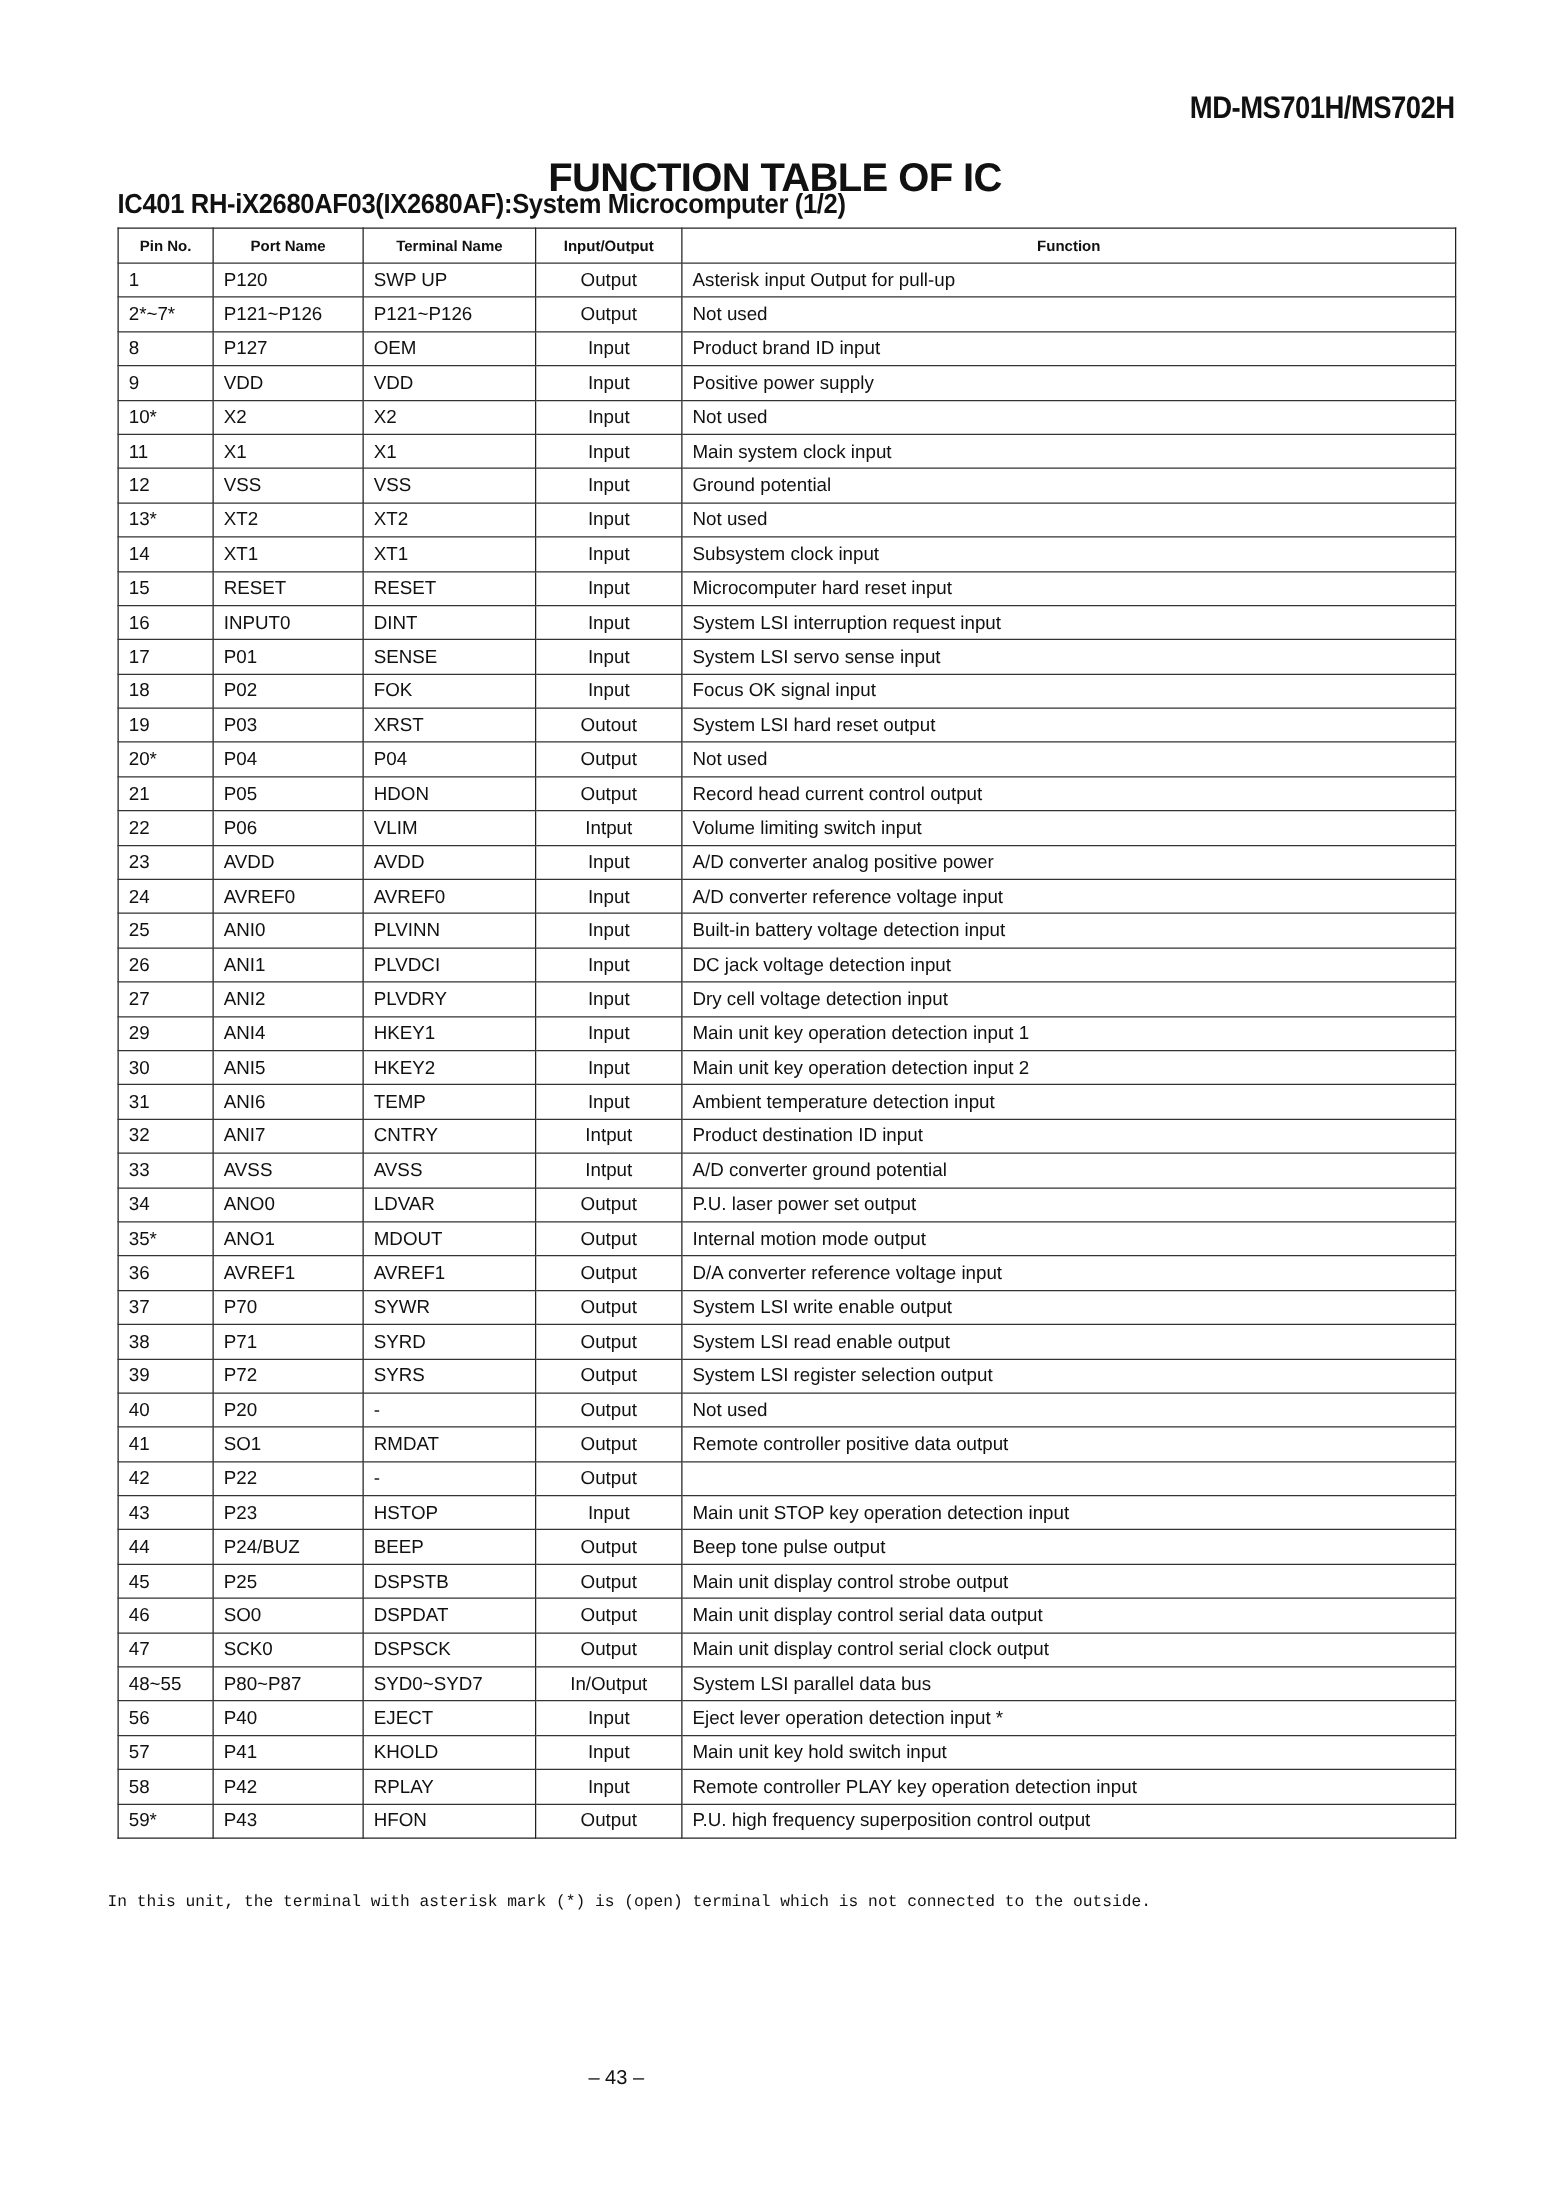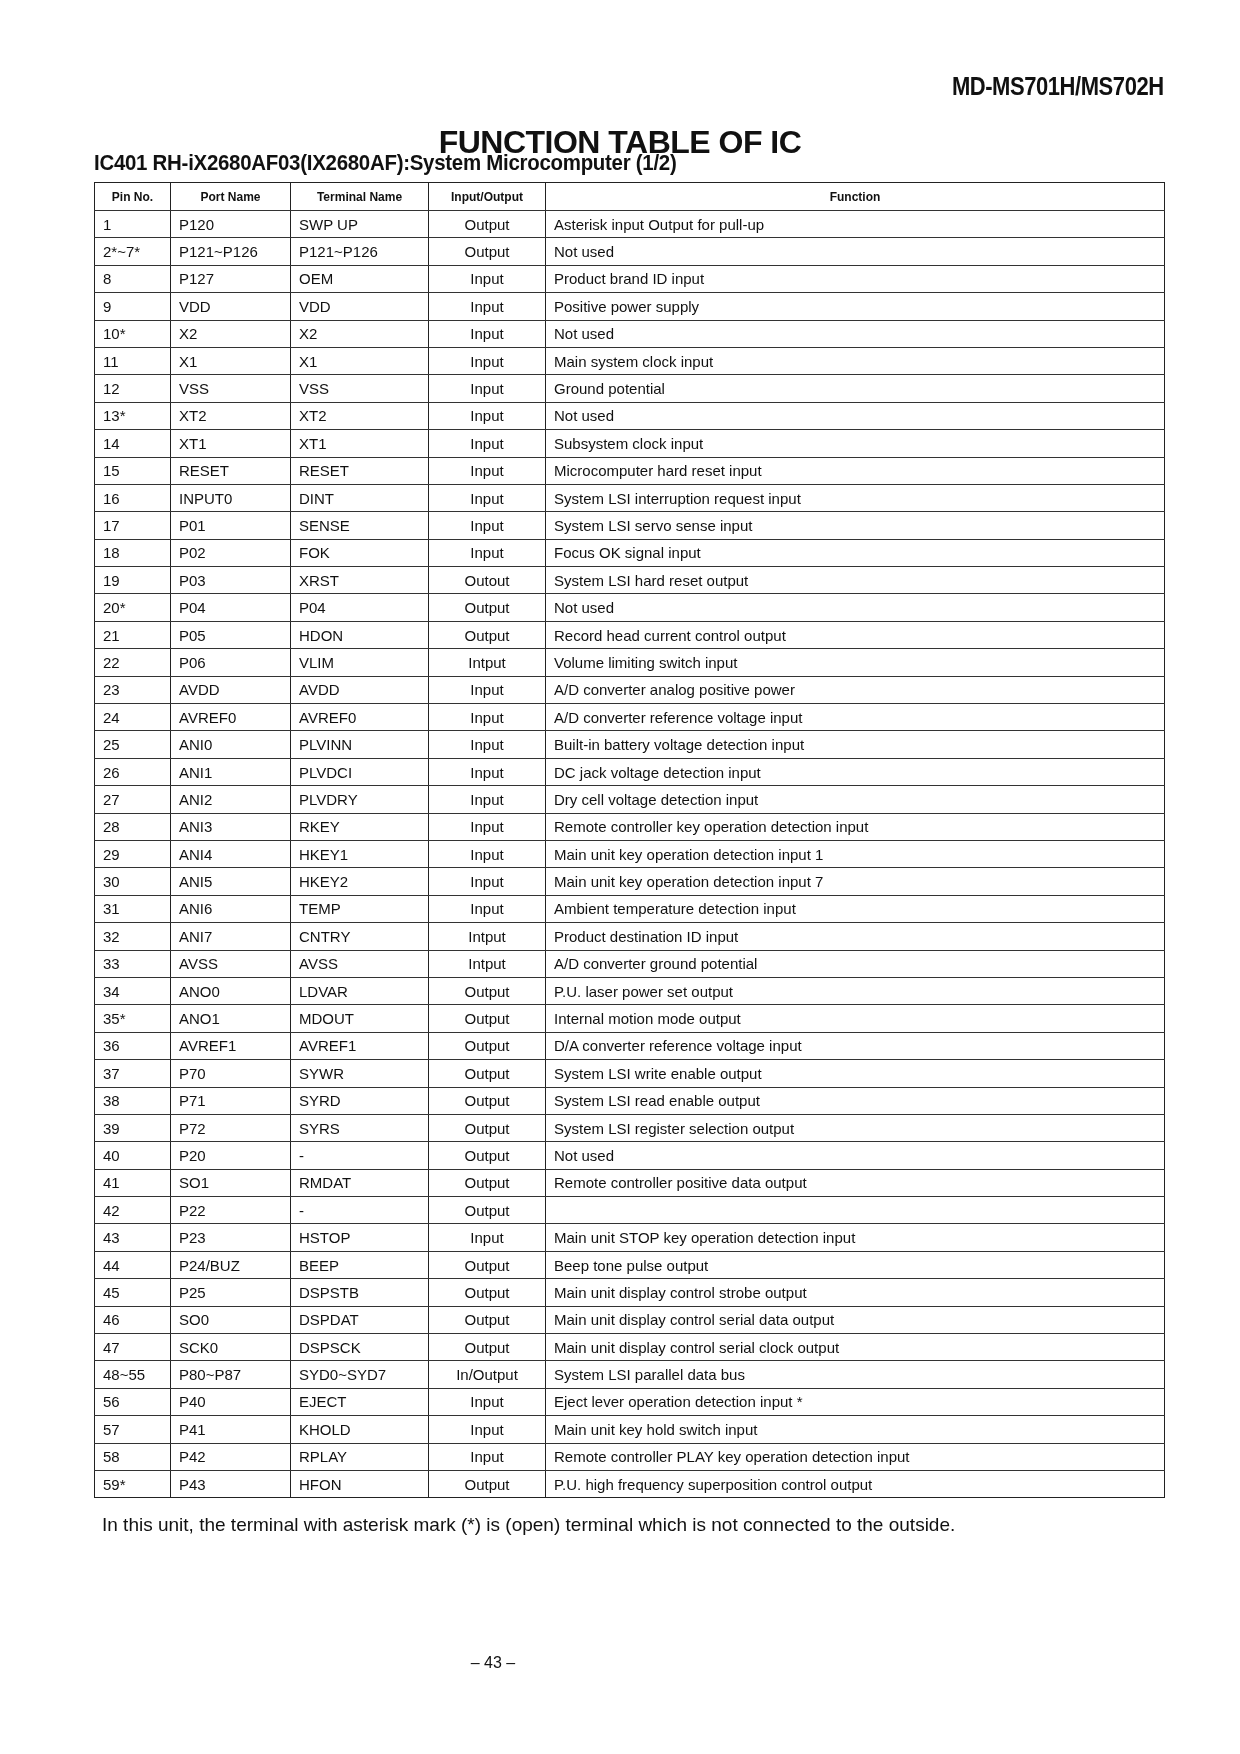--- a/index.html
+++ b/index.html
@@ -34,21 +34,21 @@
     table.ftable th {
       font-weight: bold; font-size: 12px; text-align: center;
       border-top: 1.5px solid #222; height: 27px;
     }
     table.ftable tr:last-child td { border-bottom: 1.5px solid #222; }
     col.c-pin { width: 76px; } col.c-port { width: 120px; } col.c-term { width: 138px; }
     col.c-io { width: 117px; } col.c-func { width: auto; }
     td.io { text-align: center; }
     td.pin { padding-left: 6px; }
     .note {
-      position: absolute; left: 102px; top: 1514px; font-size: 19px;
+      position: absolute; left: 86px; top: 1514px; font-size: 13px; font-family: Liberation Mono, monospace;
     }
     .pagenum {
       position: absolute; left: 0; width: 986px; top: 1654px; text-align: center; font-size: 16px;
     }
   </style>
 </head>
 <body>
 
 <div class="model">MD-MS701H/MS702H</div>
 <div class="title">FUNCTION TABLE OF IC</div>
@@ -220,39 +220,32 @@
         <td>DC jack voltage detection input</td>
       </tr>
       <tr>
         <td class="pin">27</td>
         <td>ANI2</td>
         <td>PLVDRY</td>
         <td class="io">Input</td>
         <td>Dry cell voltage detection input</td>
       </tr>
       <tr>
-        <td class="pin">28</td>
-        <td>ANI3</td>
-        <td>RKEY</td>
-        <td class="io">Input</td>
-        <td>Remote controller key operation detection input</td>
-      </tr>
-      <tr>
         <td class="pin">29</td>
         <td>ANI4</td>
         <td>HKEY1</td>
         <td class="io">Input</td>
         <td>Main unit key operation detection input 1</td>
       </tr>
       <tr>
         <td class="pin">30</td>
         <td>ANI5</td>
         <td>HKEY2</td>
         <td class="io">Input</td>
-        <td>Main unit key operation detection input 7</td>
+        <td>Main unit key operation detection input 2</td>
       </tr>
       <tr>
         <td class="pin">31</td>
         <td>ANI6</td>
         <td>TEMP</td>
         <td class="io">Input</td>
         <td>Ambient temperature detection  input</td>
       </tr>
       <tr>
         <td class="pin">32</td>

